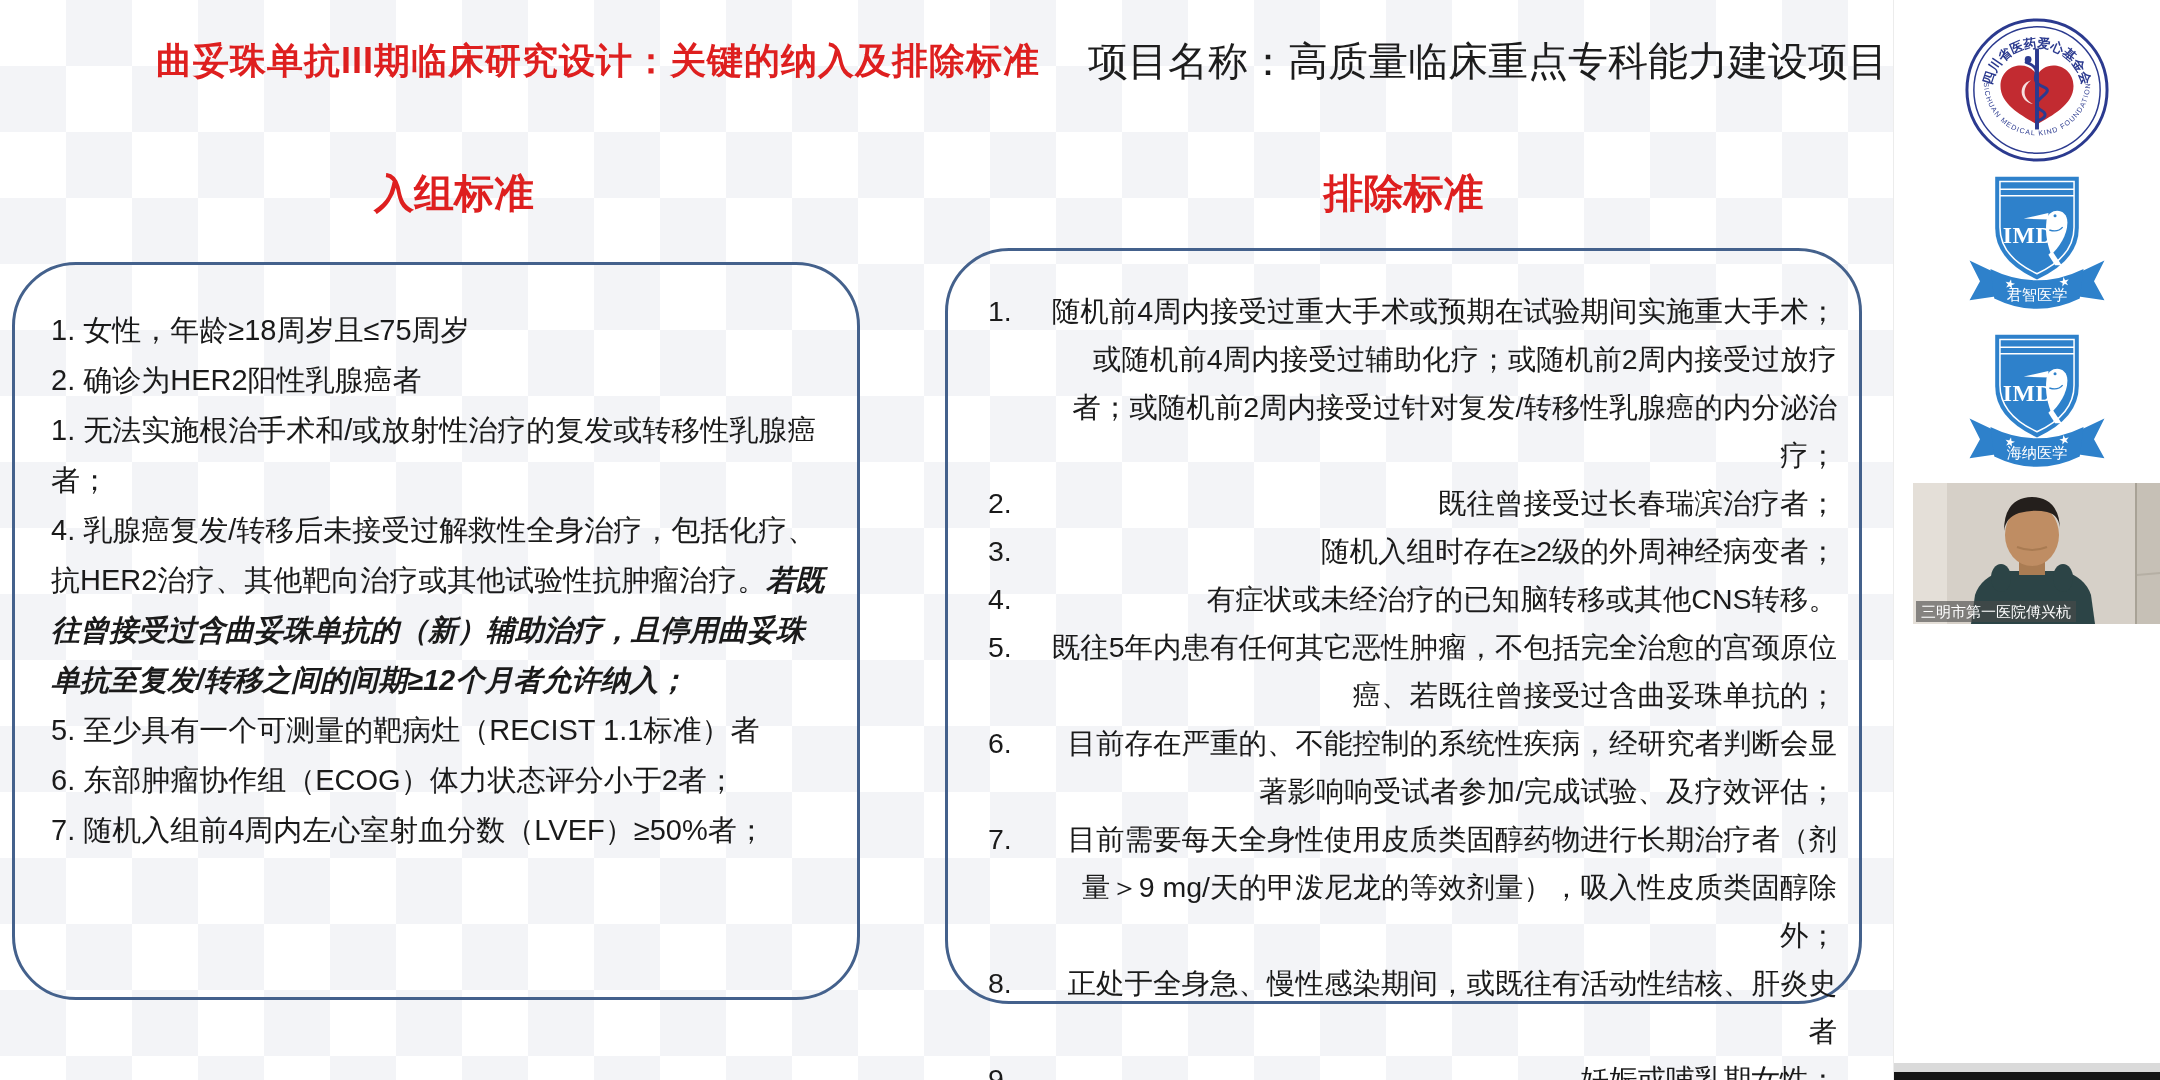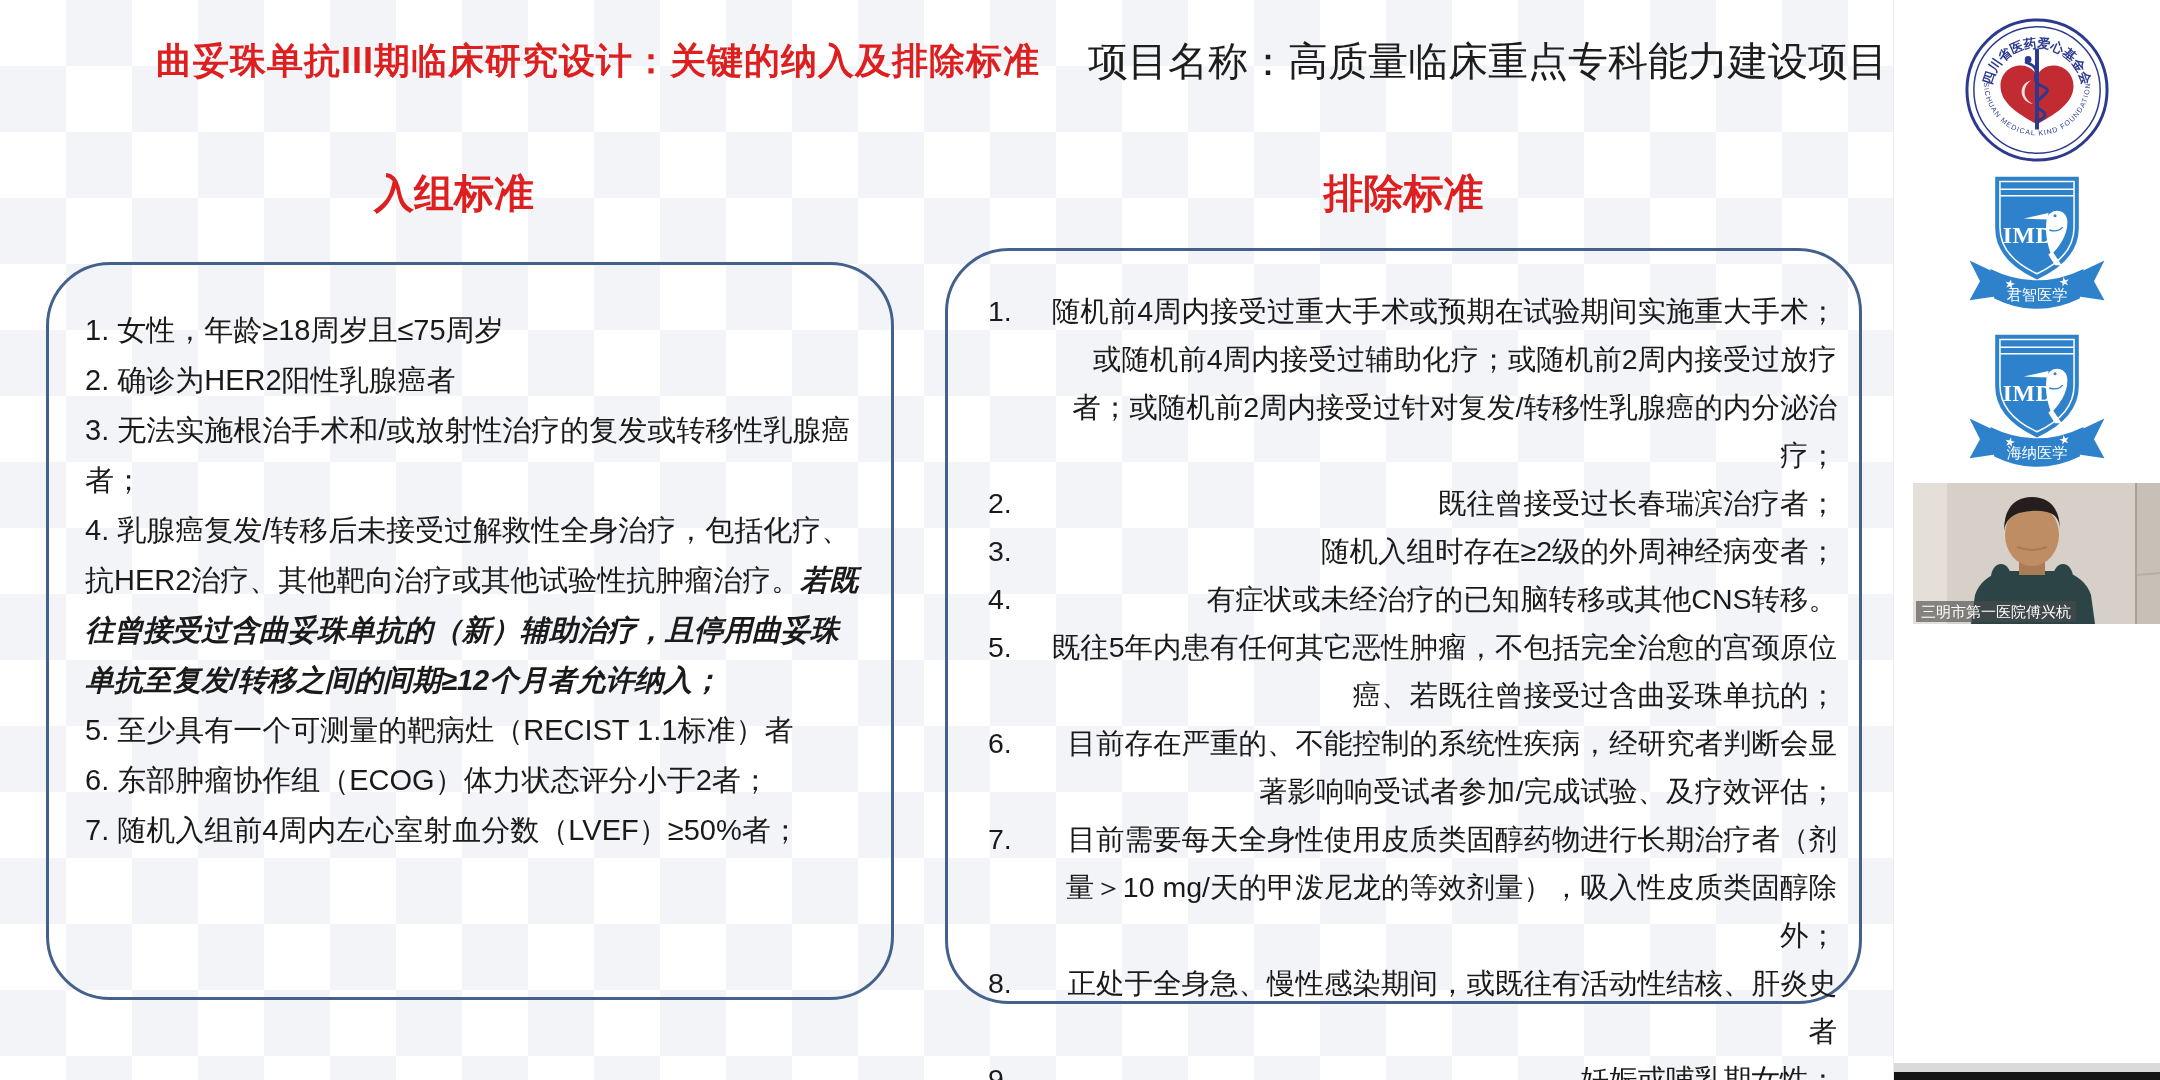--- a/index.html
+++ b/index.html
@@ -29,21 +29,21 @@
     position:absolute;top:166px;text-align:center;
     color:#de1f1f;font-size:40px;font-weight:bold;
   }
   .col-header.incl{left:30px;width:848px;}
   .col-header.excl{left:945px;width:917px;}
   .criteria-box{
     position:absolute;border:3px solid #44618c;border-radius:64px;
     background:transparent;color:#1a1a1a;box-sizing:border-box;
   }
   .box-incl{
-    left:46px;top:262px;width:848px;height:738px;
+    left:12px;top:262px;width:848px;height:738px;
     padding:40px 26px 0 36px;font-size:29px;line-height:50px;
   }
   .box-incl p{margin:0;}
   .box-incl .em{font-weight:bold;font-style:italic;}
   .box-excl{
     left:945px;top:248px;width:917px;height:756px;
     padding:36px 22px 0 40px;font-size:28.5px;line-height:48px;
   }
   .excl-item{display:flex;margin:0;}
   .excl-item .num{flex:0 0 58px;}
@@ -78,21 +78,21 @@
   <div class="slide-title">曲妥珠单抗III期临床研究设计：关键的纳入及排除标准</div>
 
   <div class="project-name">项目名称：高质量临床重点专科能力建设项目</div>
 
   <div class="col-header incl">入组标准</div>
   <div class="col-header excl">排除标准</div>
 
   <div class="criteria-box box-incl">
     <p>1. 女性，年龄≥18周岁且≤75周岁</p>
     <p>2. 确诊为HER2阳性乳腺癌者</p>
-    <p>3. 无法实施根治手术和/或放射性治疗的复发或转移性乳腺癌者；</p>
+    <p>1. 无法实施根治手术和/或放射性治疗的复发或转移性乳腺癌者；</p>
     <p><span>4. 乳腺癌复发/转移后未接受过解救性全身治疗，包括化疗、抗HER2治疗、其他靶向治疗或其他试验性抗肿瘤治疗。</span><span class="em">若既往曾接受过含曲妥珠单抗的（新）辅助治疗，且停用曲妥珠单抗至复发/转移之间的间期≥12个月者允许纳入；</span></p>
     <p>5. 至少具有一个可测量的靶病灶（RECIST 1.1标准）者</p>
     <p>6. 东部肿瘤协作组（ECOG）体力状态评分小于2者；</p>
     <p>7. 随机入组前4周内左心室射血分数（LVEF）≥50%者；</p>
   </div>
 
   <div class="criteria-box box-excl">
     <div class="excl-item">
         <span class="num">1.</span>
         <span class="txt">随机前4周内接受过重大手术或预期在试验期间实施重大手术；或随机前4周内接受过辅助化疗；或随机前2周内接受过放疗者；或随机前2周内接受过针对复发/转移性乳腺癌的内分泌治疗；</span>
@@ -112,21 +112,21 @@
     <div class="excl-item">
         <span class="num">5.</span>
         <span class="txt">既往5年内患有任何其它恶性肿瘤，不包括完全治愈的宫颈原位癌、若既往曾接受过含曲妥珠单抗的；</span>
       </div>
     <div class="excl-item">
         <span class="num">6.</span>
         <span class="txt">目前存在严重的、不能控制的系统性疾病，经研究者判断会显著影响响受试者参加/完成试验、及疗效评估；</span>
       </div>
     <div class="excl-item">
         <span class="num">7.</span>
-        <span class="txt">目前需要每天全身性使用皮质类固醇药物进行长期治疗者（剂量＞10 mg/天的甲泼尼龙的等效剂量），吸入性皮质类固醇除外；</span>
+        <span class="txt">目前需要每天全身性使用皮质类固醇药物进行长期治疗者（剂量＞9 mg/天的甲泼尼龙的等效剂量），吸入性皮质类固醇除外；</span>
       </div>
     <div class="excl-item">
         <span class="num">8.</span>
         <span class="txt">正处于全身急、慢性感染期间，或既往有活动性结核、肝炎史者</span>
       </div>
     <div class="excl-item">
         <span class="num">9.</span>
         <span class="txt">妊娠或哺乳期女性；</span>
       </div>
 

